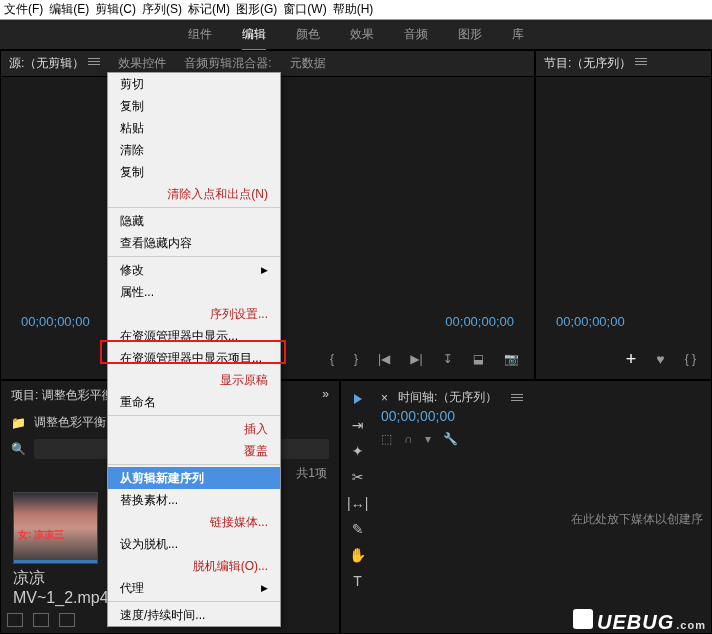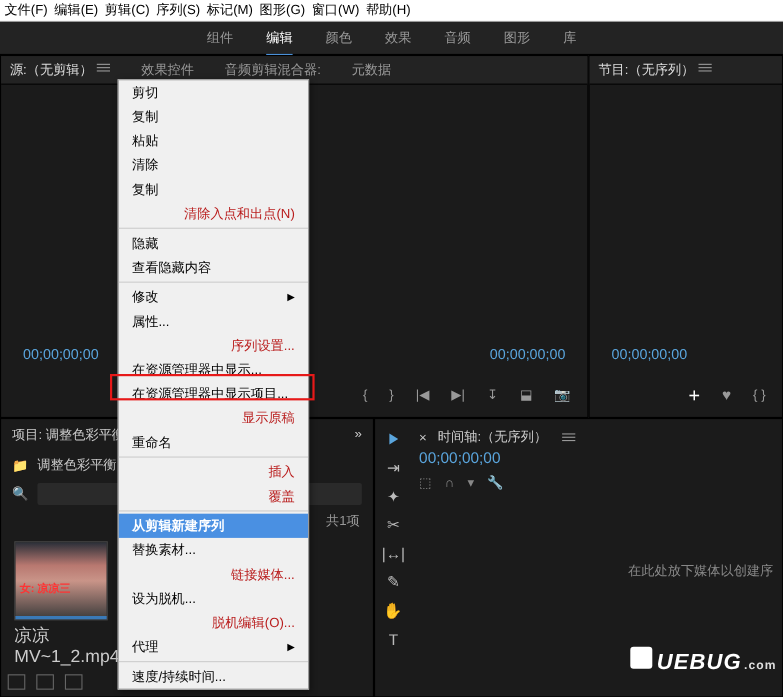--- a/index.html
+++ b/index.html
@@ -7,21 +7,21 @@
 .menubar { background: #fff; color: #000; height: 20px; display: flex; align-items: center; padding: 0 4px; border-bottom: 1px solid #999; }
 .menubar span { margin-right: 6px; cursor: default; }
 .top-tabs { height: 30px; display: flex; align-items: center; justify-content: center; gap: 30px; color: #999; border-bottom: 1px solid #000; }
 .top-tabs span { cursor: pointer; }
 .top-tabs .active { color: #fff; position: relative; }
 .top-tabs .active::after { content:""; position:absolute; left:0; right:0; bottom:-8px; height:2px; background:#4a90d9; }
 .main { display: flex; height: 330px; }
 .panel { background: #1b1b1b; border: 1px solid #000; position: relative; }
 .left-panel { width: 535px; }
 .right-panel { flex: 1; }
-.panel-header { display:flex; align-items:center; height:26px; padding:0 8px; gap:28px; color:#999; background:#232323; border-bottom:1px solid #000; }
+.panel-header { display:flex; align-items:center; height:26px; padding:0 8px; gap:18px; color:#999; background:#232323; border-bottom:1px solid #000; }
 .panel-header .active { color:#ddd; }
 .hamburger { margin-left:4px; display:inline-block; width:12px; }
 .hamburger div { height:1px; background:#999; margin:2px 0; }
 .timecode-row { position:absolute; bottom:50px; left:0; right:0; display:flex; justify-content:space-between; padding:0 20px; color:#5aa5dd; font-size:13px; }
 .transport { position:absolute; bottom:5px; left:0; right:0; height:30px; display:flex; align-items:center; justify-content:flex-end; gap:20px; padding:0 15px; color:#999; }
 .plus { color:#fff; font-size:18px; }
 .heart { font-size:14px; }
 .bottom { display:flex; height:254px; }
 .project-panel { width:340px; background:#1b1b1b; border:1px solid #000; position:relative; }
 .timeline-panel { flex:1; background:#1b1b1b; border:1px solid #000; position:relative; }
@@ -43,21 +43,21 @@
 .timeline-tc { padding:0 10px 6px 40px; color:#5aa5dd; font-size:14px; }
 .timeline-icons { padding:2px 10px 6px 40px; display:flex; gap:12px; color:#888; font-size:12px; }
 .timeline-msg { position:absolute; right:8px; top:130px; color:#888; font-size:12px; }
 
 .context-menu { position:absolute; left:107px; top:72px; width:174px; background:#f0f0f0; color:#000; border:1px solid #999; box-shadow:2px 2px 6px rgba(0,0,0,.4); z-index:100; }
 .context-menu .item { padding:3px 12px; font-size:12px; cursor:default; white-space:nowrap; line-height:16px; }
 .context-menu .item.disabled { color:#b91c1c;text-align:right; }
 .context-menu .sep { height:1px; background:#ccc; margin:2px 0; }
 .context-menu .item.highlight { background:#4a90e2; color:#fff;font-weight:bold; }
 .red-box { position:absolute; left:100px; top:340px; width:186px; height:24px; border:2px solid #e71919; z-index:101; pointer-events:none; }
-.watermark { position:absolute; right:6px; bottom:20px; color:#fff; font-size:20px; font-weight:bold; font-style:italic; letter-spacing:1px; z-index:200; display:flex; align-items:baseline; }
+.watermark { position:absolute; right:6px; bottom:0; color:#fff; font-size:20px; font-weight:bold; font-style:italic; letter-spacing:1px; z-index:200; display:flex; align-items:baseline; }
 .watermark .com { font-size:11px; font-style:normal; color:#ddd; margin-left:2px; }
 .watermark::before { content:""; display:inline-block; width:20px; height:20px; background:#fff; border-radius:3px; margin-right:4px; vertical-align:middle; }
 .arrow-icon { display:inline-block; width:0; height:0; border-left:8px solid #5aa5dd; border-top:5px solid transparent; border-bottom:5px solid transparent; }
 </style>
 </head>
 <body>
 
 <div class="menubar">
   <span>文件(F)</span>
   <span>编辑(E)</span>

